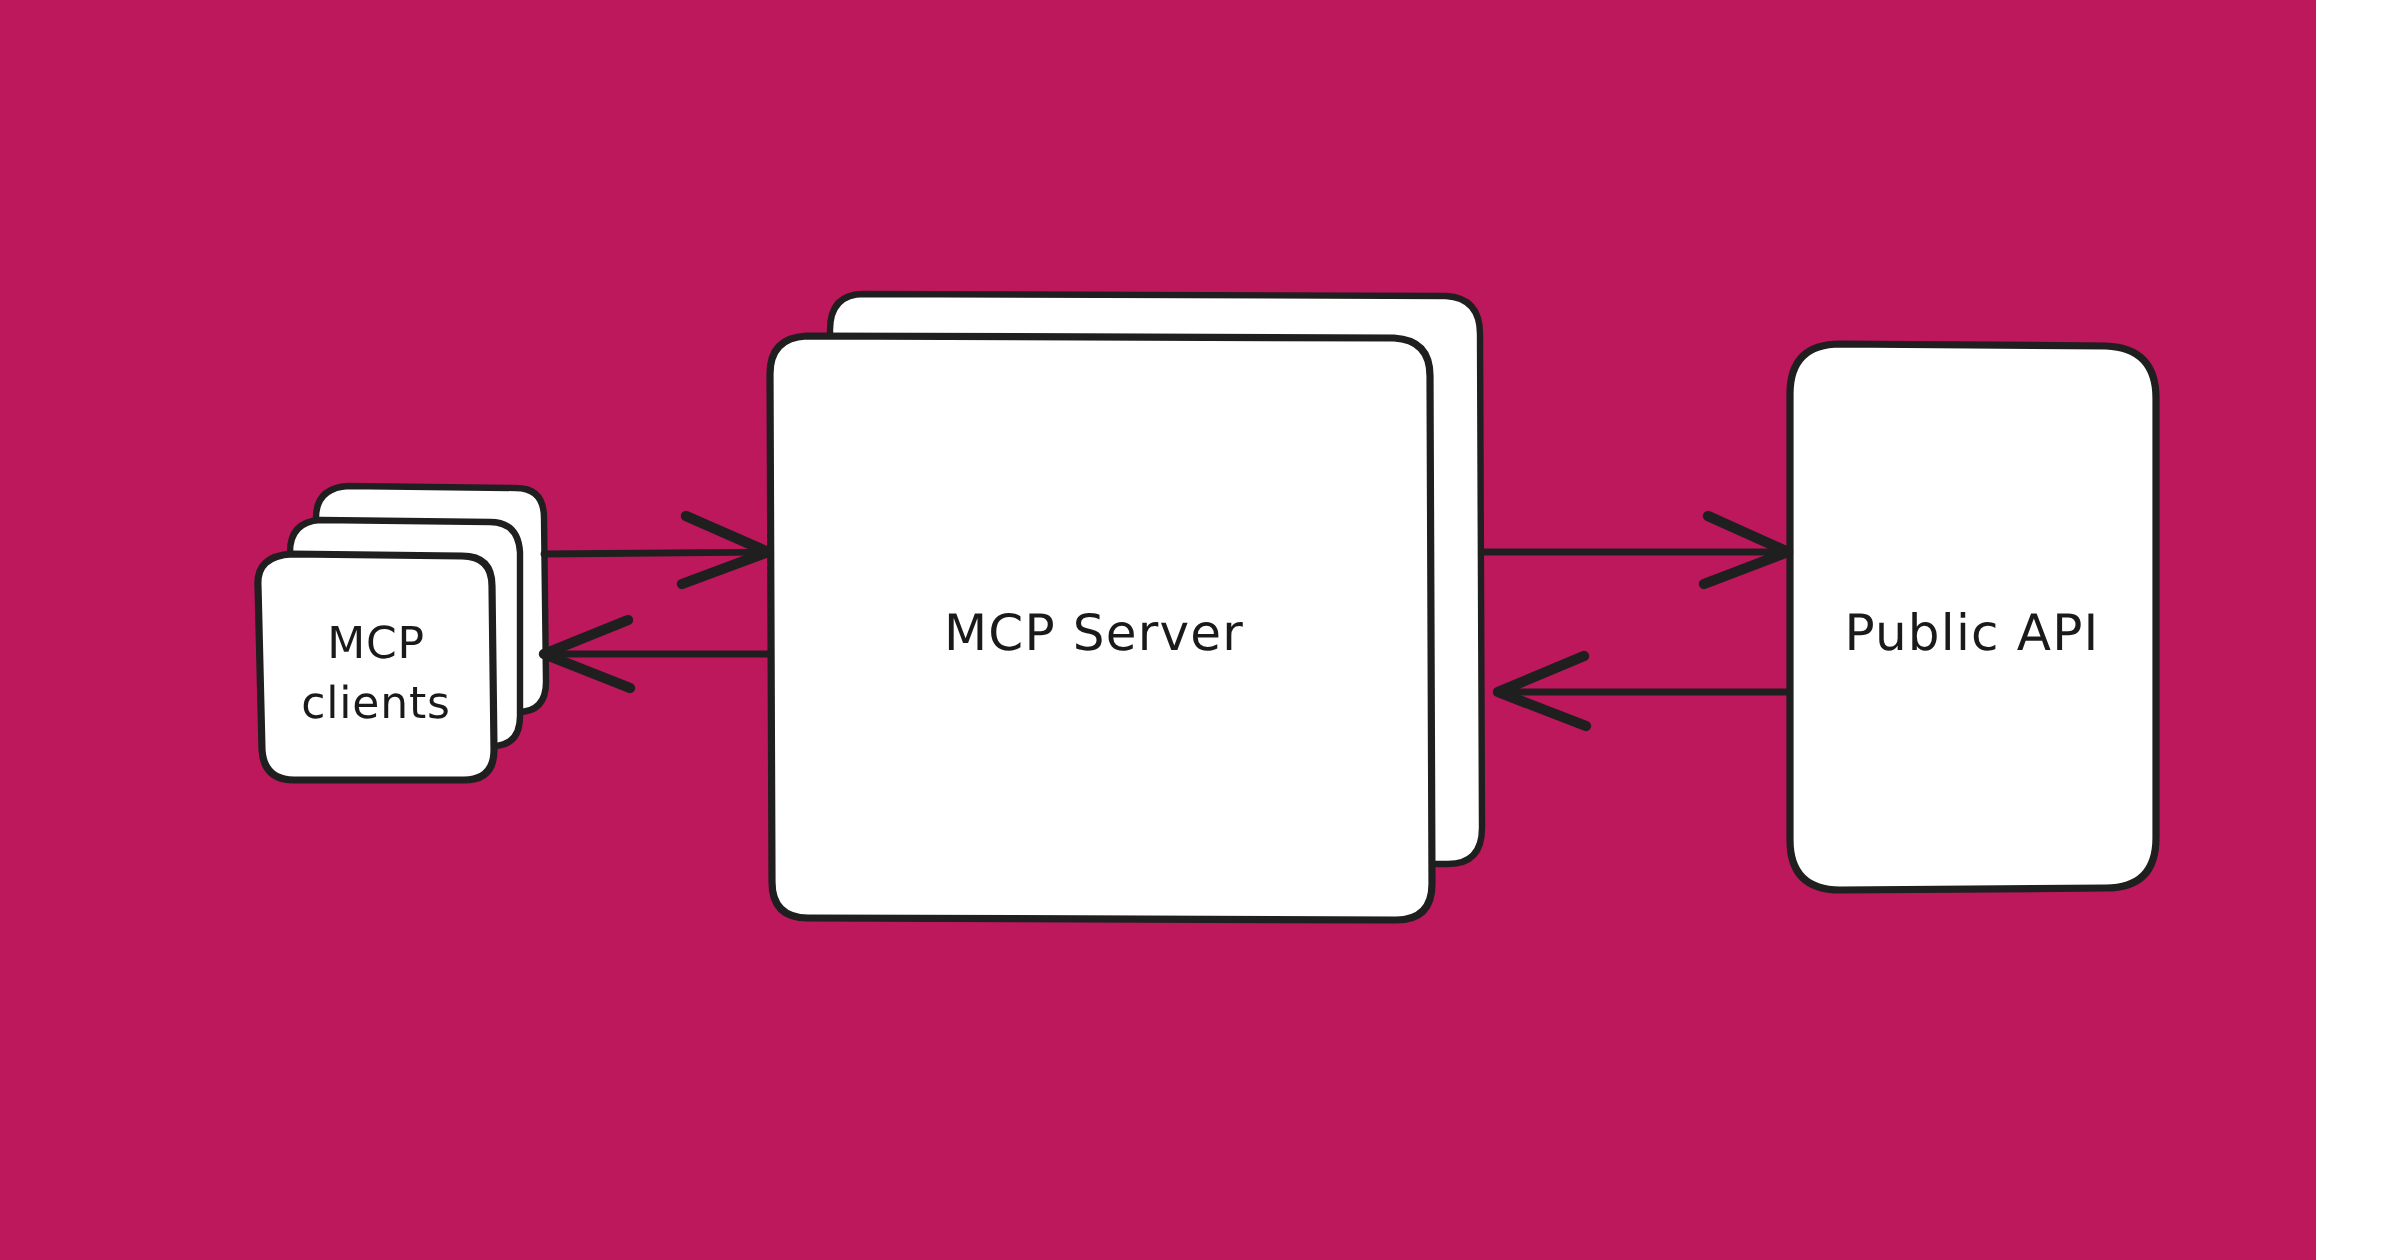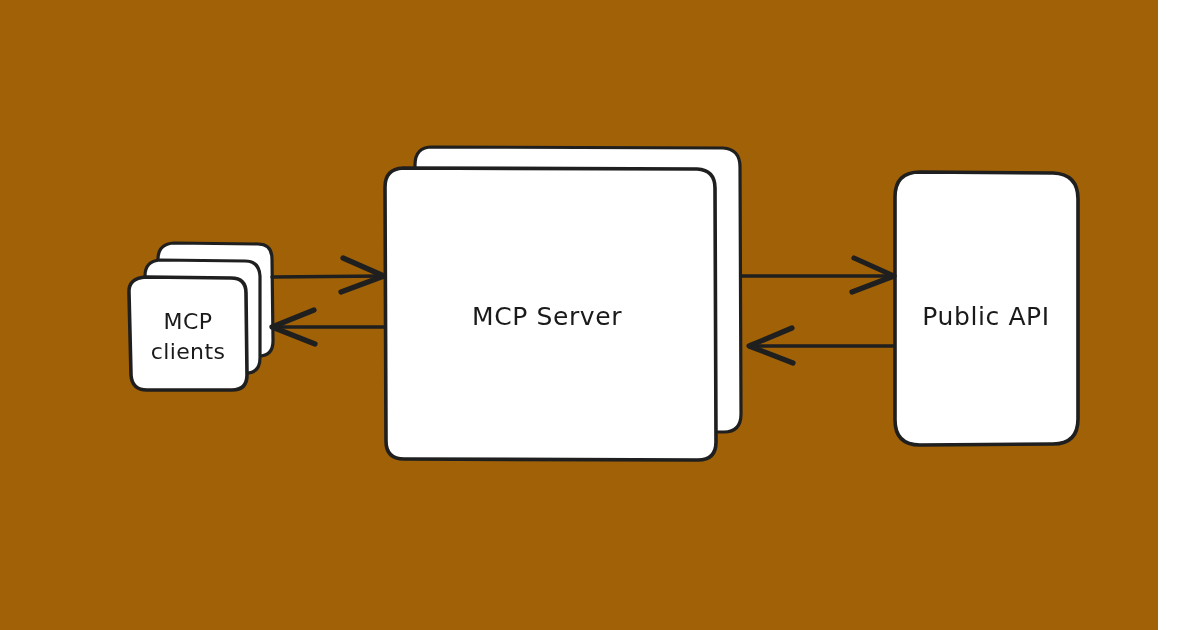--- a/index.html
+++ b/index.html
@@ -11,21 +11,21 @@
   body {
     width: 1200px;
     height: 630px;
     overflow: hidden;
     font-family: "DejaVu Sans", sans-serif;
   }
   #diagram-root {
     position: relative;
     width: 1158px;
     height: 630px;
-    background: #a16207;
+    background: #be185d;
   }
   #diagram-svg {
     position: absolute;
     top: 0;
     left: 0;
     width: 1200px;
     height: 630px;
     display: block;
   }
   .node-shape {

